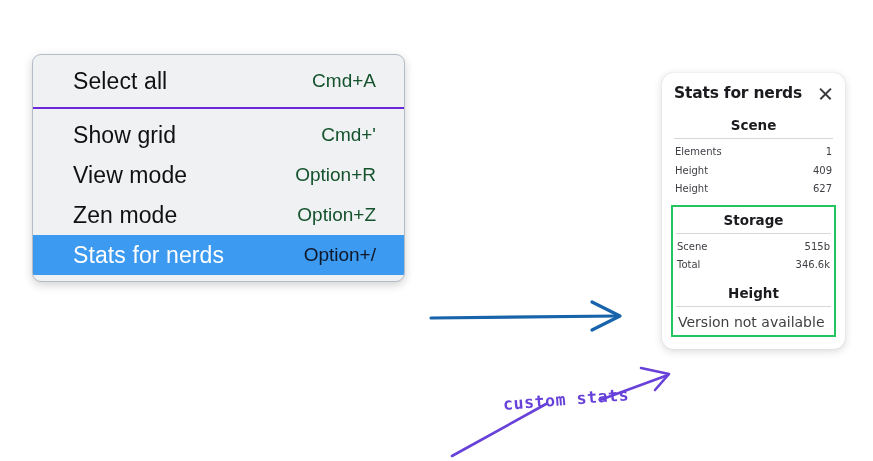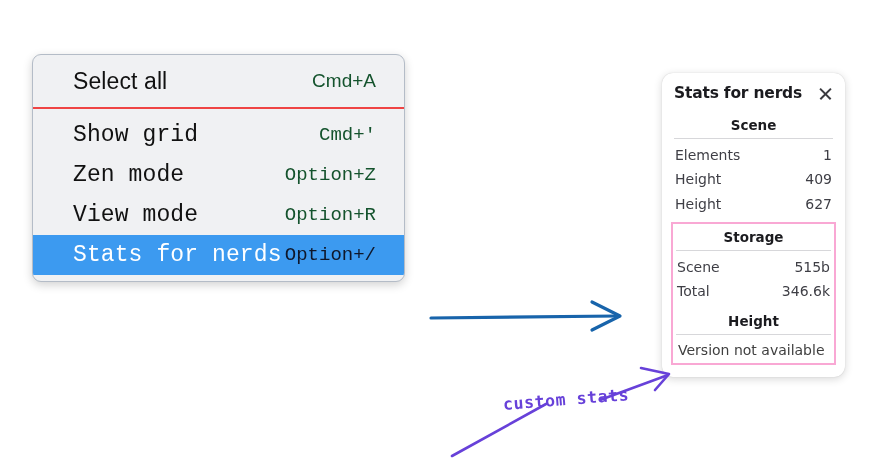--- a/index.html
+++ b/index.html
@@ -31,22 +31,21 @@
     border-radius: 9px;
     box-shadow: 0 3px 10px rgba(0,0,0,0.18);
     overflow: hidden;
     box-sizing: border-box;
   }
   .menu-group {
     padding: 6px 0;
     text-align: center;
   }
   .menu-group + .menu-group {
-    border-top: 2px solid #ef4444;
-    font-family: Liberation Mono, monospace;
+    border-top: 2px solid #6d28d9;
   }
   .menu-item {
     display: flex;
     align-items: center;
     justify-content: space-between;
     height: 40px;
     padding: 0 28px 0 40px;
     box-sizing: border-box;
     cursor: default;
   }
@@ -123,29 +122,29 @@
   .divider {
     height: 1px;
     background: #d7d7da;
     margin: 0 3px 4px 3px;
   }
   .stat-row {
     display: flex;
     align-items: baseline;
     justify-content: space-between;
     padding: 2px 4px 2px 4px;
-    font-size: 14px;
+    font-size: 10px;
     color: #3e3e45;
     line-height: 1.45;
   }
   .stat-row .k { white-space: nowrap; }
   .stat-row .v { white-space: nowrap; }
 
   .boxed {
-    border: 2px solid #f9a8d4;
+    border: 2px solid #22c55e;
     margin: 6px 0 0 0;
     padding: 2px 0 4px 0;
   }
   .boxed .section-title { padding-top: 3px; }
   .version-text {
     font-size: 14px;
     color: #404040;
     padding: 3px 5px 1px 5px;
     white-space: nowrap;
   }
@@ -184,26 +183,26 @@
         <span class="shortcut">Cmd+A</span>
       </div>
     </div>
 
     <div class="menu-group">
       <div class="menu-item">
         <span class="label">Show grid</span>
         <span class="shortcut">Cmd+'</span>
       </div>
       <div class="menu-item">
+        <span class="label">View mode</span>
+        <span class="shortcut">Option+R</span>
+      </div>
+      <div class="menu-item">
         <span class="label">Zen mode</span>
         <span class="shortcut">Option+Z</span>
-      </div>
-      <div class="menu-item">
-        <span class="label">View mode</span>
-        <span class="shortcut">Option+R</span>
       </div>
       <div class="menu-item selected">
         <span class="label">Stats for nerds</span>
         <span class="shortcut">Option+/</span>
       </div>
     </div>
 
   </div>
 
   <div class="stats-panel">

